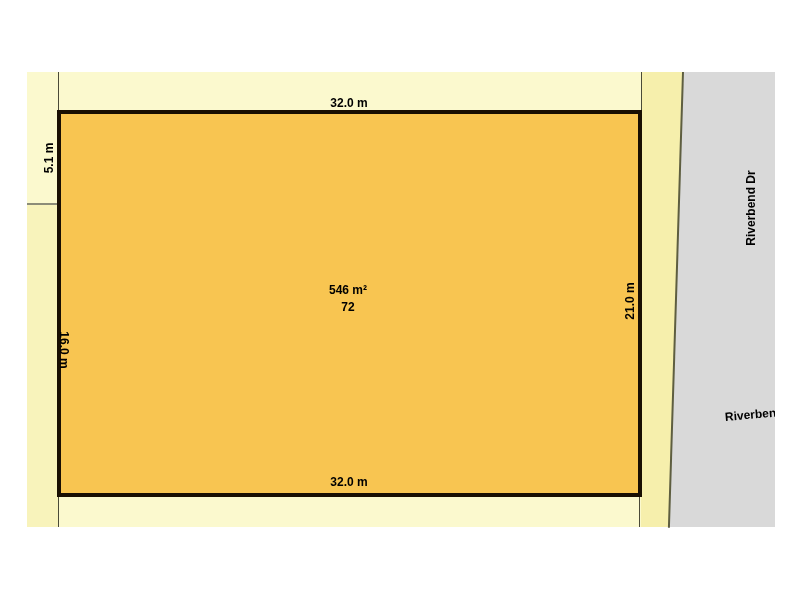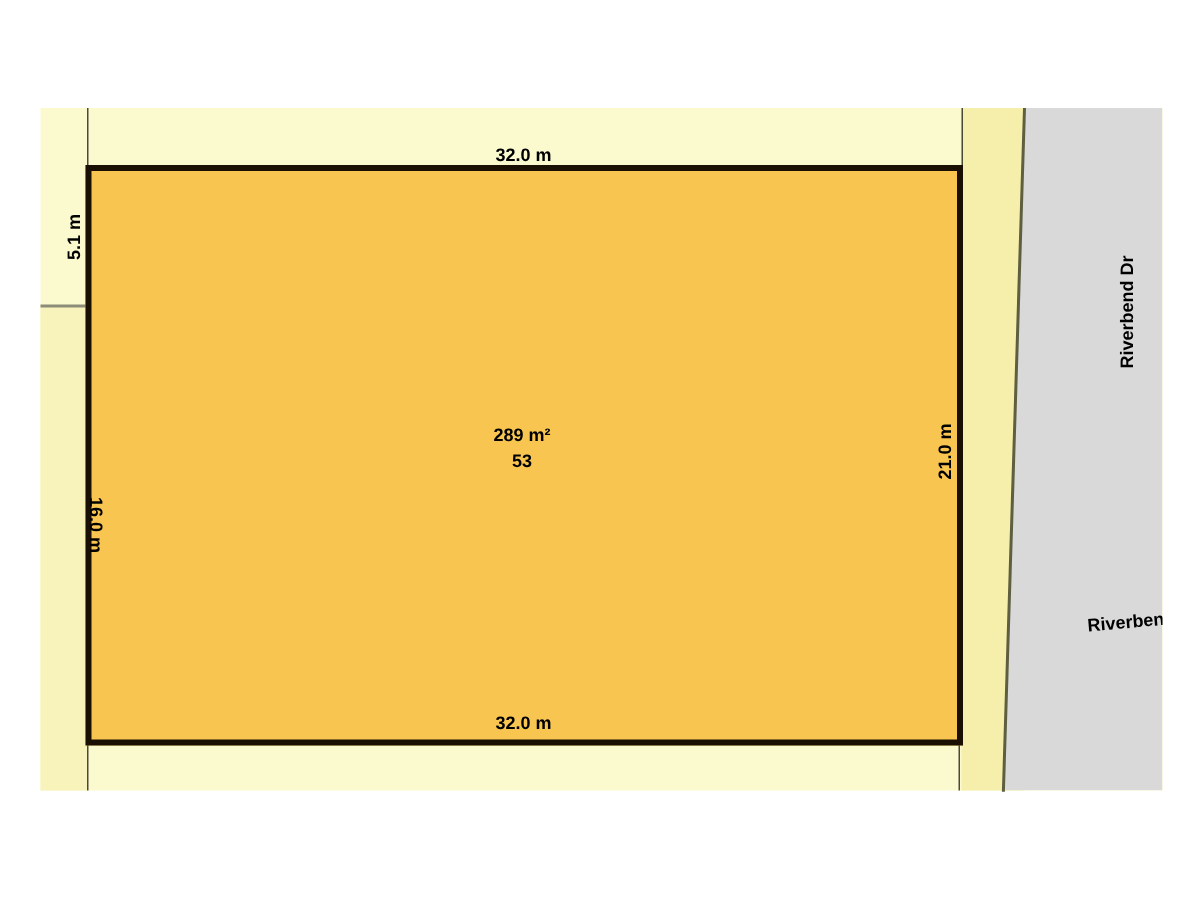--- a/index.html
+++ b/index.html
@@ -77,16 +77,16 @@
   <div class="abs bl-left-divider"></div>
 
   <div class="abs parcel"></div>
 
   <div class="lbl dim-top">32.0 m</div>
   <div class="lbl dim-bottom">32.0 m</div>
   <div class="lbl dim-right">21.0 m</div>
   <div class="lbl dim-left-upper">5.1 m</div>
   <div class="lbl dim-left-lower">16.0 m</div>
 
-  <div class="lbl lbl-center area-line">289 m²</div>
-  <div class="lbl lbl-center lot-line">53</div>
+  <div class="lbl lbl-center area-line">546 m²</div>
+  <div class="lbl lbl-center lot-line">72</div>
 
 </div>
 
 </body></html>

